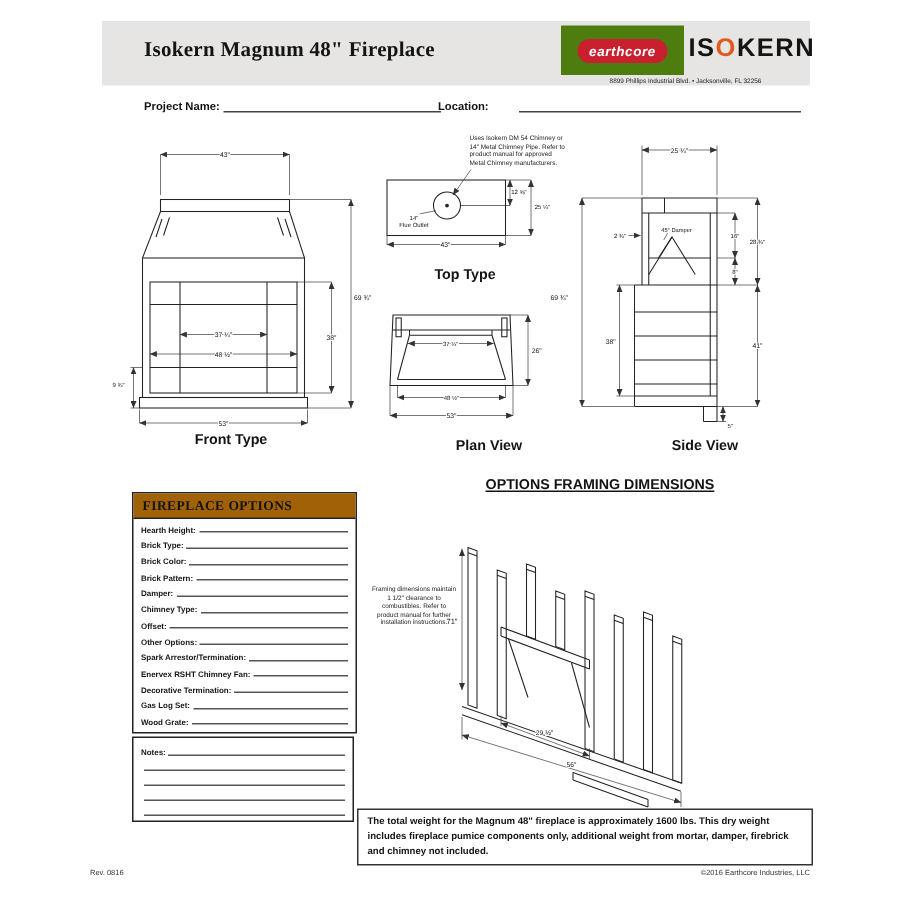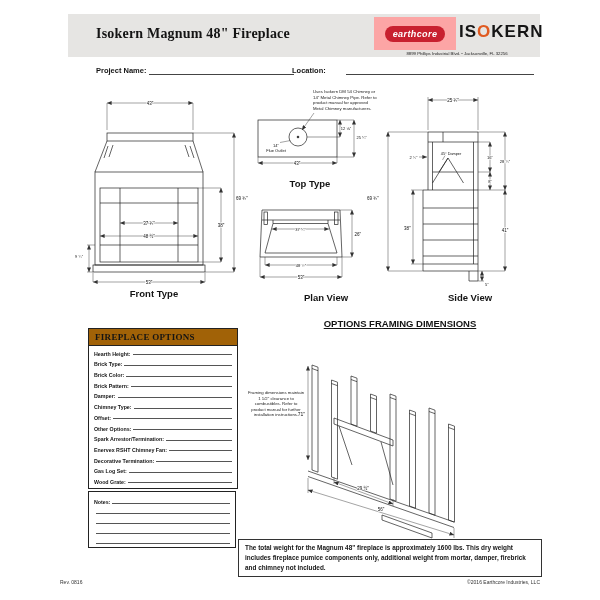--- a/index.html
+++ b/index.html
@@ -1,21 +1,21 @@
 <!DOCTYPE html>
 <html><head>
 <meta charset="utf-8">
 <style>
   html,body{margin:0;padding:0;background:#fff;}
   #page{position:relative;width:600px;height:600px;background:#fff;font-family:"Liberation Sans",sans-serif;color:#111;overflow:hidden;}
   .abs{position:absolute;}
   
   .hbar{left:68px;top:14px;width:472px;height:43px;background:#e6e5e3;}
   .htitle{left:96px;top:26px;font:bold 14px "Liberation Serif",serif;color:#141414;letter-spacing:.2px;}
-  .logobox{left:374px;top:17px;width:82px;height:33px;background:#fca5a5;display:flex;align-items:center;justify-content:center;}
+  .logobox{left:374px;top:17px;width:82px;height:33px;background:#4d7c0f;display:flex;align-items:center;justify-content:center;}
   .earthcore{background:#c8202f;color:#fff;font:bold italic 9px "Liberation Sans",sans-serif;padding:3px 8px;border-radius:8px;letter-spacing:.4px;}
   .isokern{left:459px;top:22px;font:bold 17px "Liberation Sans",sans-serif;letter-spacing:1px;color:#141414;}
   .isokern .o{color:#e05a20;}
   .addr{left:374px;top:51px;width:166px;font-size:4.3px;color:#222;text-align:center;}
   
   .flabel{font:bold 7.5px "Liberation Sans",sans-serif;color:#141414;}
   .fline{border-bottom:1px solid #444;height:0;}
   
   .vcap{font:bold 9.5px "Liberation Sans",sans-serif;text-align:center;color:#141414;}
   

